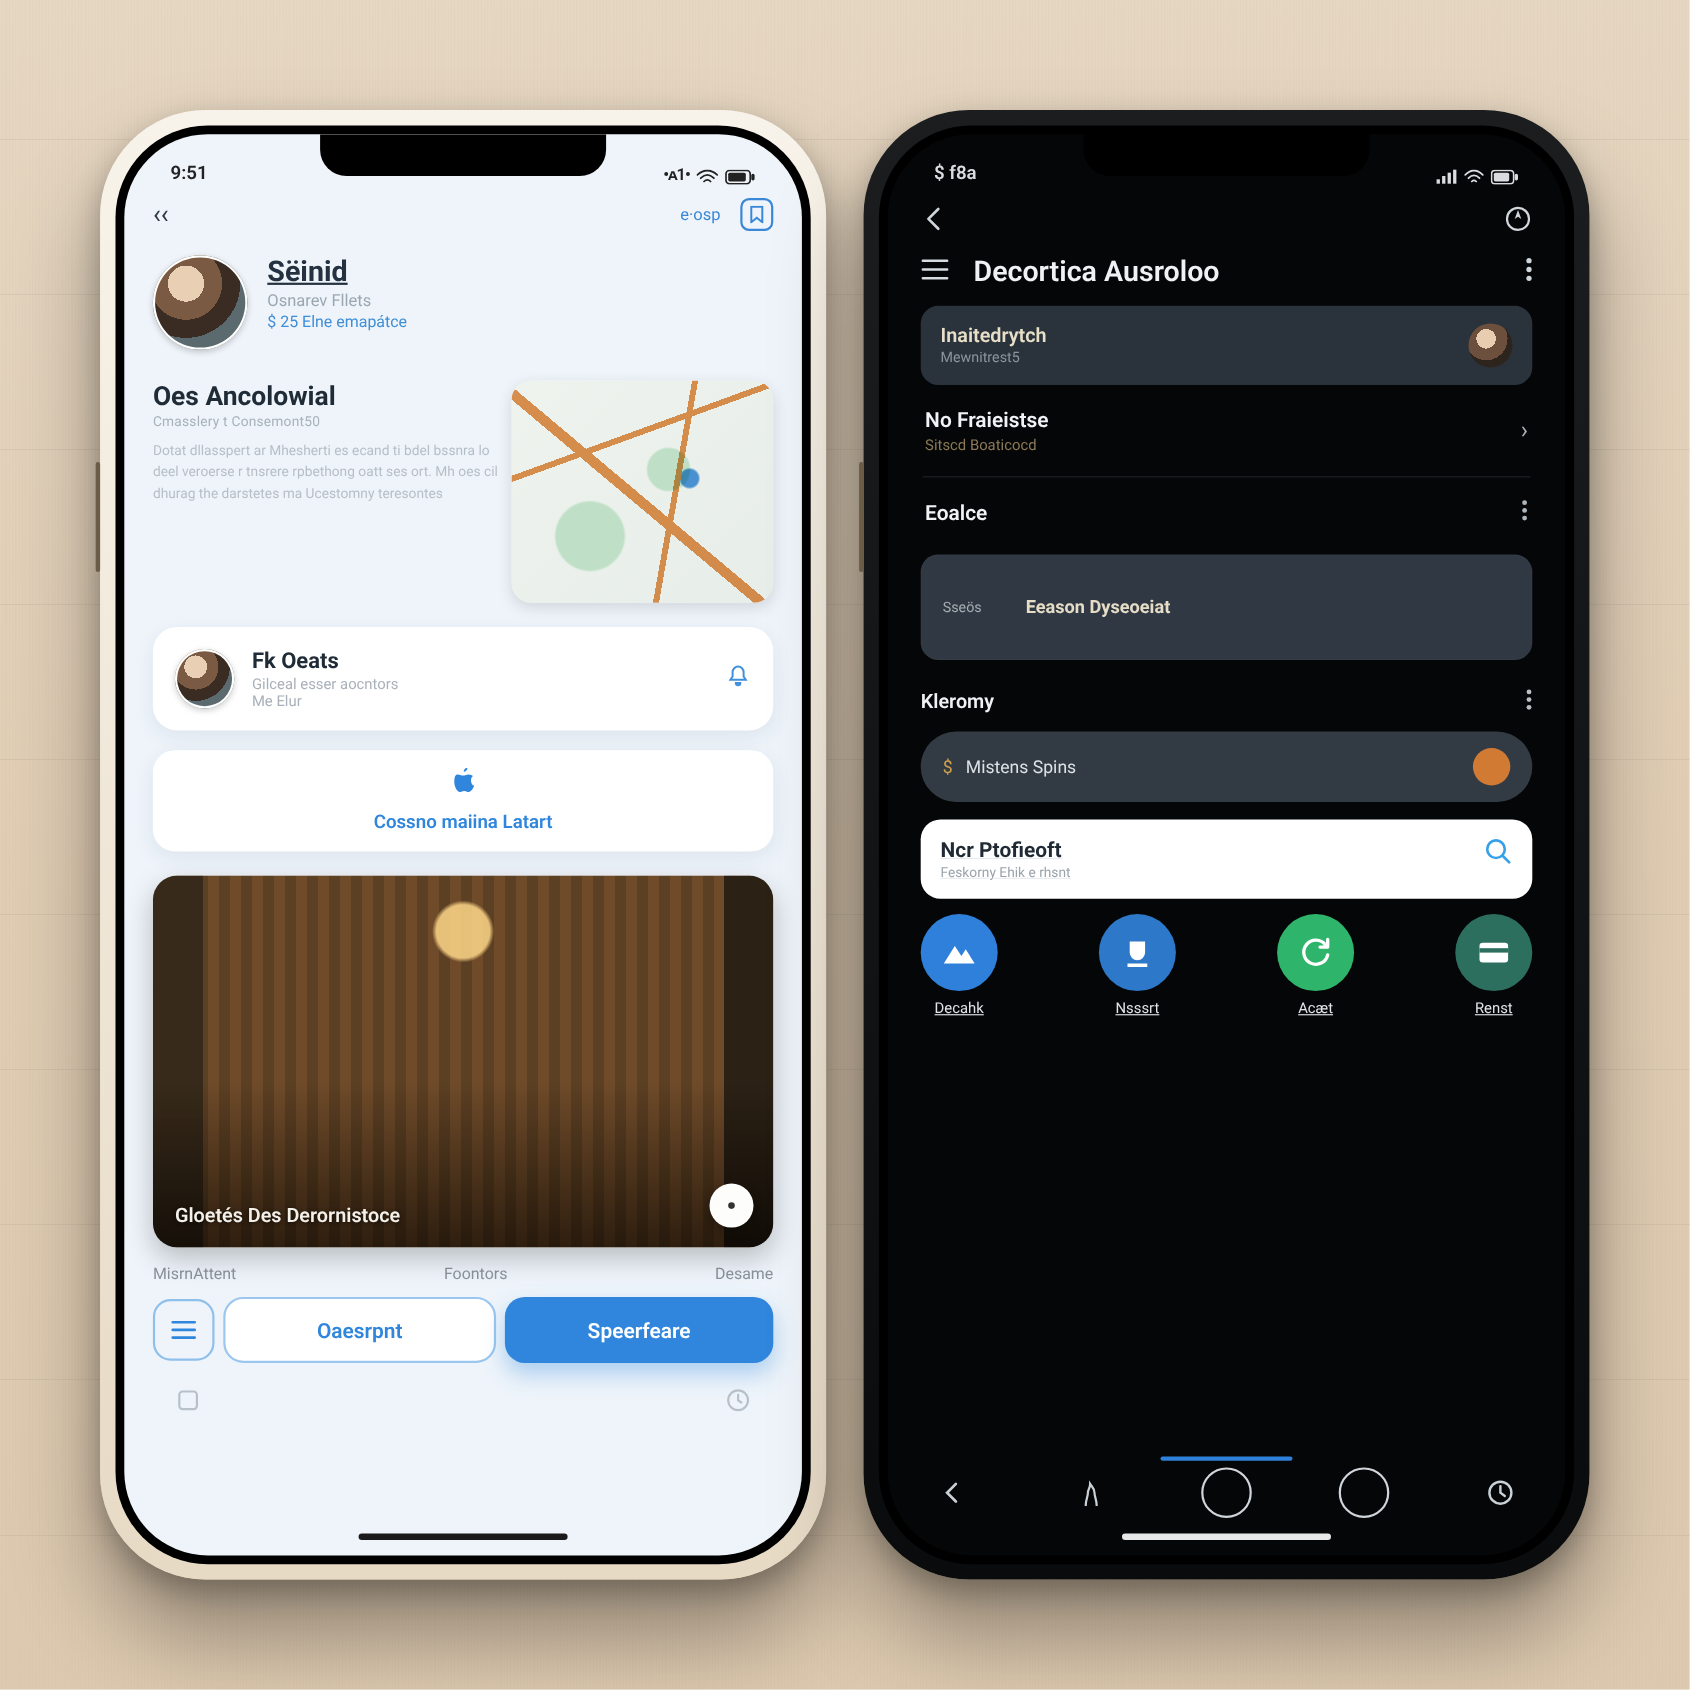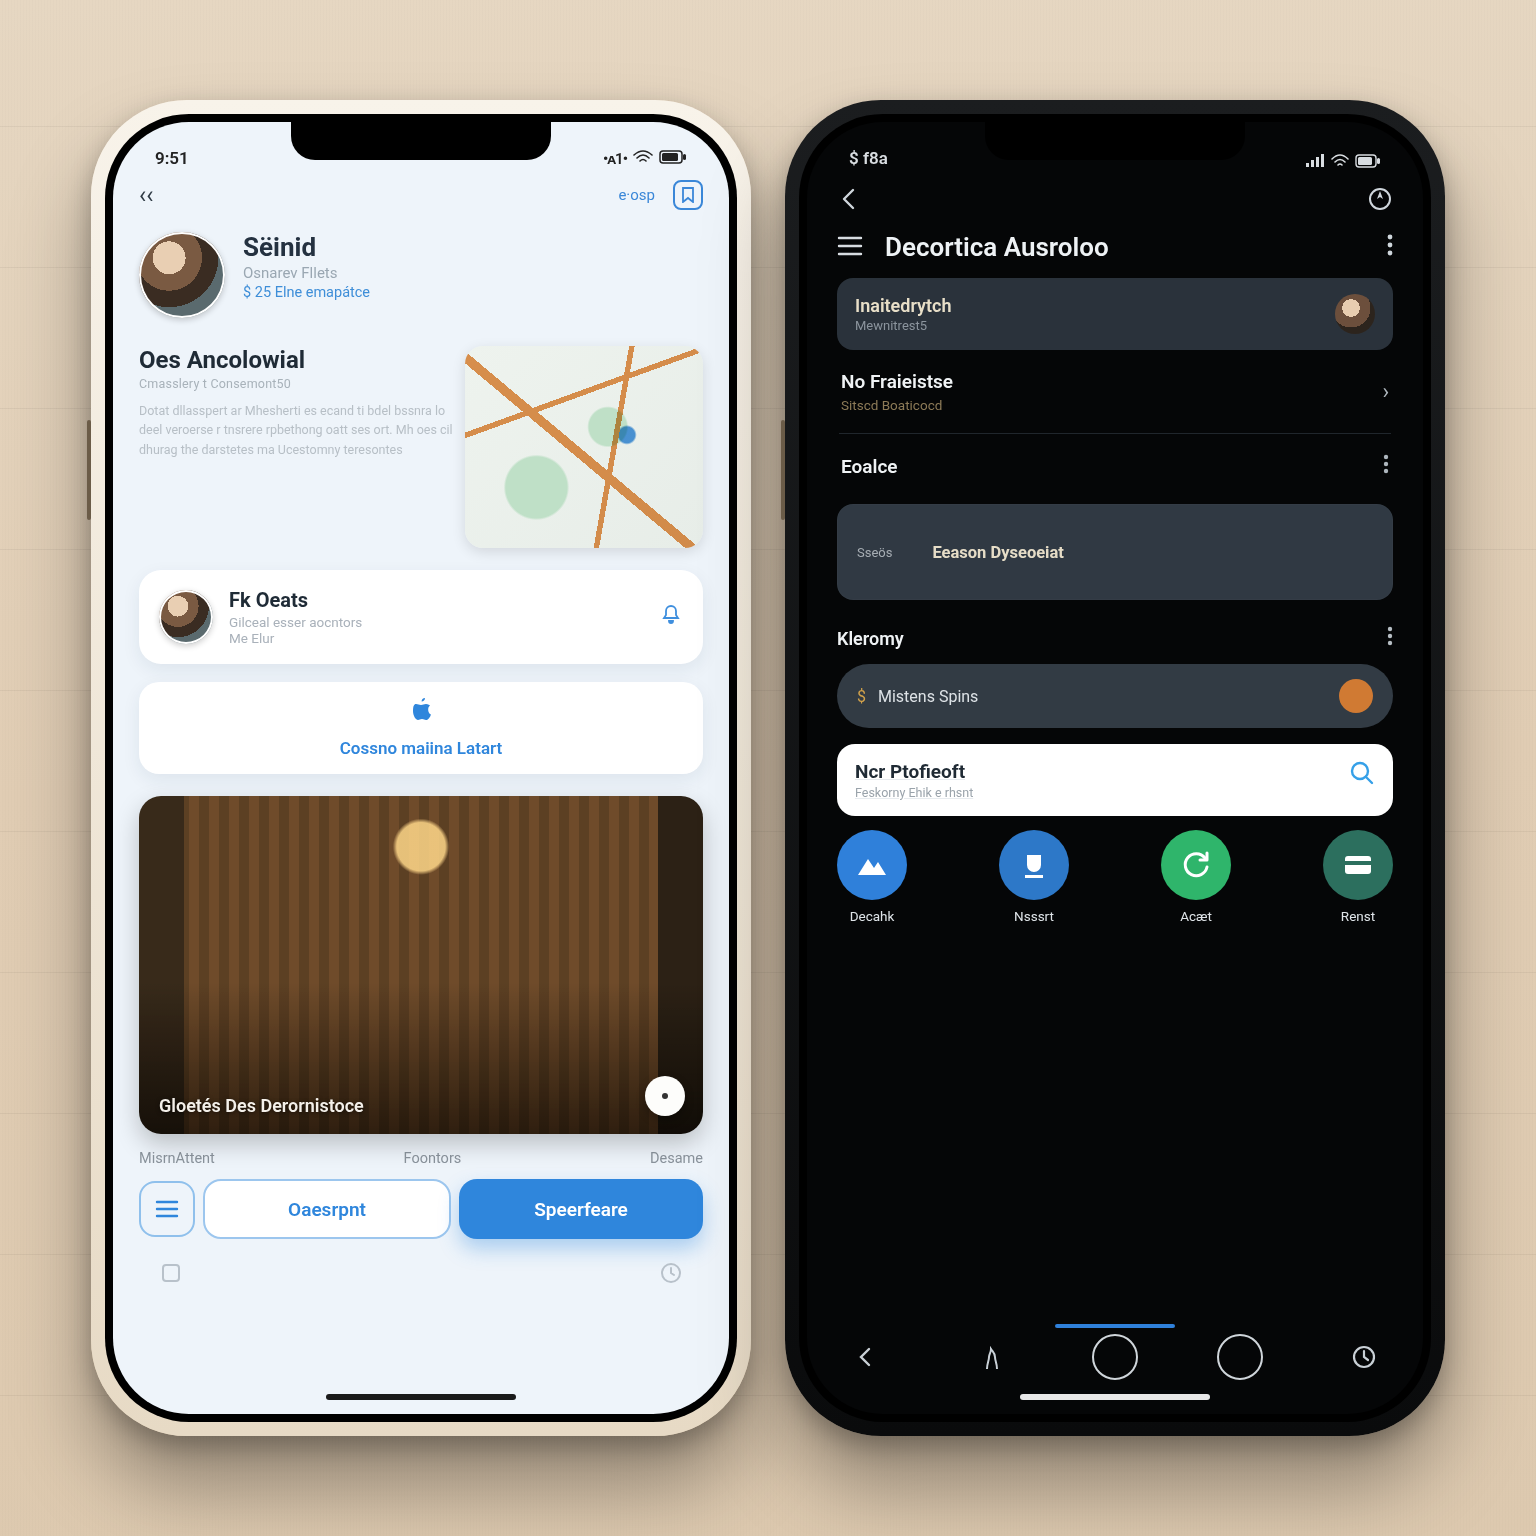--- a/index.html
+++ b/index.html
@@ -45,33 +45,33 @@
   .phone.left .home-indicator{ background:#1a1a1a; }
   .phone.right .home-indicator{ background:#e8e8e8; }
 
   
   .status{
     height:48px; display:flex; align-items:flex-end; justify-content:space-between;
     padding:0 42px 2px; font-size:17px; font-weight:600;
   }
   .phone.left .status{ color:#222; }
   .phone.right .status{ color:#d9dde1; }
-  .status .icons{ display:flex; gap:6px; align-items:flex-start; font-size:15px; letter-spacing:-1px;}
+  .status .icons{ display:flex; gap:6px; align-items:flex-end; font-size:15px; letter-spacing:-1px;}
   .status svg{ display:block }
 
   
   .lt-content{ padding:0 26px; color:#1e2832; }
   .lt-topbar{ display:flex; align-items:center; justify-content:space-between; margin-top:10px; }
   .lt-back{ font-size:24px; color:#2f3a44; display:flex; align-items:center; gap:-4px;}
   .lt-top-right{ display:flex; align-items:center; gap:18px; color:#3a87d8; font-size:15px; }
   .sq-icon{ width:30px;height:30px;border:2px solid #3a87d8;border-radius:8px;display:flex;align-items:center;justify-content:center; }
   .lt-profile{ display:flex; gap:18px; margin-top:22px; align-items:flex-start;}
   .avatar{ width:86px;height:86px;border-radius:50%; background:radial-gradient(circle at 35% 30%, #e9cfb3 0 20%, #7a5a42 20% 40%, #3a2c22 40% 60%, #5a6a6e 60% 100%); box-shadow:inset 0 0 0 2px #fff, 0 2px 6px rgba(0,0,0,0.2); flex:none;}
   .avatar.sm{ width:54px;height:54px;}
-  .lt-name{ font-size:26px; font-weight:700; color:#243140;}
+  .lt-name{ font-size:26px; font-weight:700; color:#243140;text-decoration:underline;}
   .lt-sub{ font-size:15px; color:#9aa7b2; margin-top:2px;}
   .lt-sub2{ font-size:14.5px; color:#3e8ed8; margin-top:2px;}
   .lt-section-head{ display:flex; justify-content:space-between; align-items:flex-start; margin-top:28px;}
   .lt-h2{ font-size:24px; font-weight:700; color:#1f2b36;}
   .lt-small{ font-size:12.5px; color:#a8b2ba; margin-top:2px; letter-spacing:.2px;}
   .lt-map{
     width:238px; height:202px; border-radius:18px; flex:none;
     background:
       radial-gradient(circle at 60% 40%, #bfe0c7 0 10%, transparent 11%),
       radial-gradient(circle at 30% 70%, #bfe0c7 0 14%, transparent 15%),
@@ -149,21 +149,21 @@
   .rt-h3{ font-size:18px; font-weight:600; color:#eff2f4; margin-top:26px; display:flex; align-items:center;}
   .rt-h3 .more{ margin-left:auto; color:#b7bec4;}
   .pill-dark{ background:#323b44; border-radius:999px; padding:15px 20px; display:flex; align-items:center; gap:12px; margin-top:14px;}
   .pill-dark .coin{ color:#d2a24b; font-size:16px;}
   .pill-dark .txt{ color:#dde2e6; font-size:16px;}
   .pill-dark .badge{ margin-left:auto; width:34px;height:34px;border-radius:50%;background:#d07a33;}
   .card-white{ background:#fff; border-radius:18px; padding:16px 18px; margin-top:16px; display:flex; align-items:flex-start;text-decoration:underline;}
   .card-white .t1{ font-size:19px; font-weight:700; color:#1f2a34;}
   .card-white .t2{ font-size:12.5px; color:#9aa3ab; margin-top:2px;}
   .card-white .search{ margin-left:auto; color:#36a0e8;}
-  .rt-quick{ display:flex; justify-content:space-between; margin-top:14px;}
+  .rt-quick{ display:flex; justify-content:space-between; margin-top:14px;text-decoration:underline;}
   .rt-quick .item{ display:flex; flex-direction:column; align-items:center; gap:8px; color:#dfe4e8; font-size:13.5px;}
   .rt-quick .circ{ width:70px;height:70px;border-radius:50%; display:flex;align-items:center;justify-content:center; color:#fff; font-size:26px;}
   .c-blue{ background:#2f80da;}
   .c-blue2{ background:#2d78c8;}
   .c-green{ background:#2fb56b;}
   .c-teal{ background:#2c6f5e;}
   .rt-tabbar{ position:absolute; bottom:34px; left:0; right:0; padding:0 36px; display:flex; justify-content:space-between; align-items:center;}
   .rt-tabbar .tb{ width:46px;height:46px;border-radius:50%;display:flex;align-items:center;justify-content:center;color:#c9d0d6;}
   .rt-tabbar .ring{ border:2.5px solid #cfd5da; }
   .rt-active-bar{ position:absolute; bottom:86px; left:50%; transform:translateX(-50%); width:120px; height:4px; background:#2f80da; border-radius:2px;}

